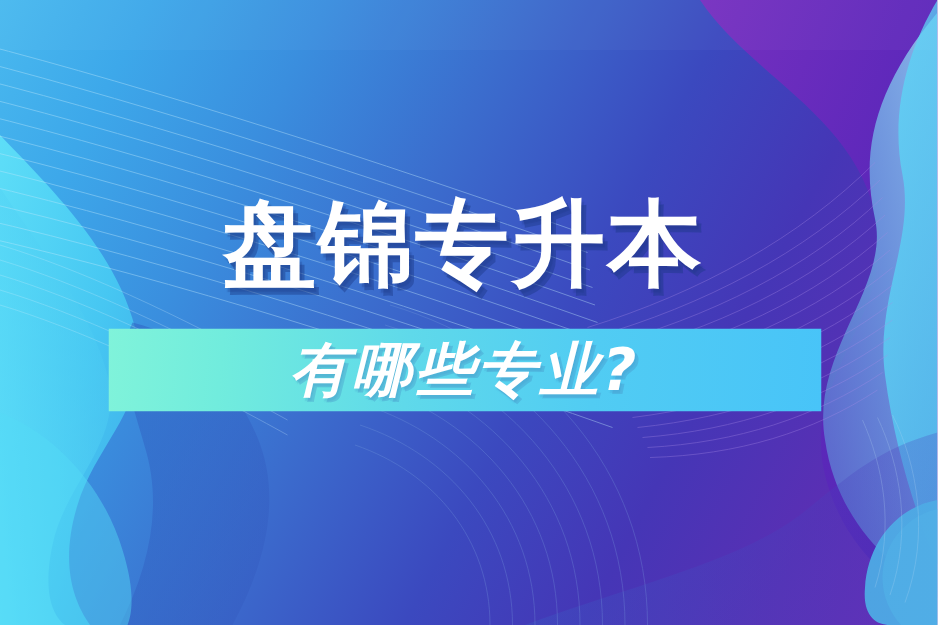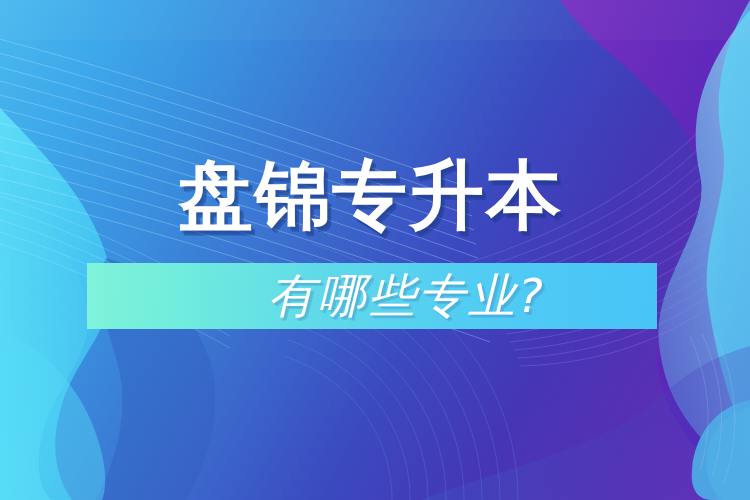--- a/index.html
+++ b/index.html
@@ -73,30 +73,29 @@
   #subtitle {
     position: absolute;
     left: 87px;
     top: 263px;
     width: 570px;
     height: 66px;
     display: flex;
     align-items: center;
     justify-content: center;
     font-size: 47px;
-    font-weight: normal;
+    font-weight: bold;
     font-style: italic;
     color: #ffffff;
     letter-spacing: 3px;
     white-space: nowrap;
     text-shadow:
       3px 3px 0 rgba(70,150,200,0.38),
       1px 2px 1px rgba(70,150,200,0.28);
     font-family: "DejaVu Sans", "Liberation Sans", sans-serif;
-    margin-left: 35px;
   }
 </style>
 </head>
 <body>
 
 <div id="banner">
 
   <div class="layer">
     <svg viewBox="0 0 750 500" xmlns="http://www.w3.org/2000/svg" aria-hidden="true">
       <defs>

